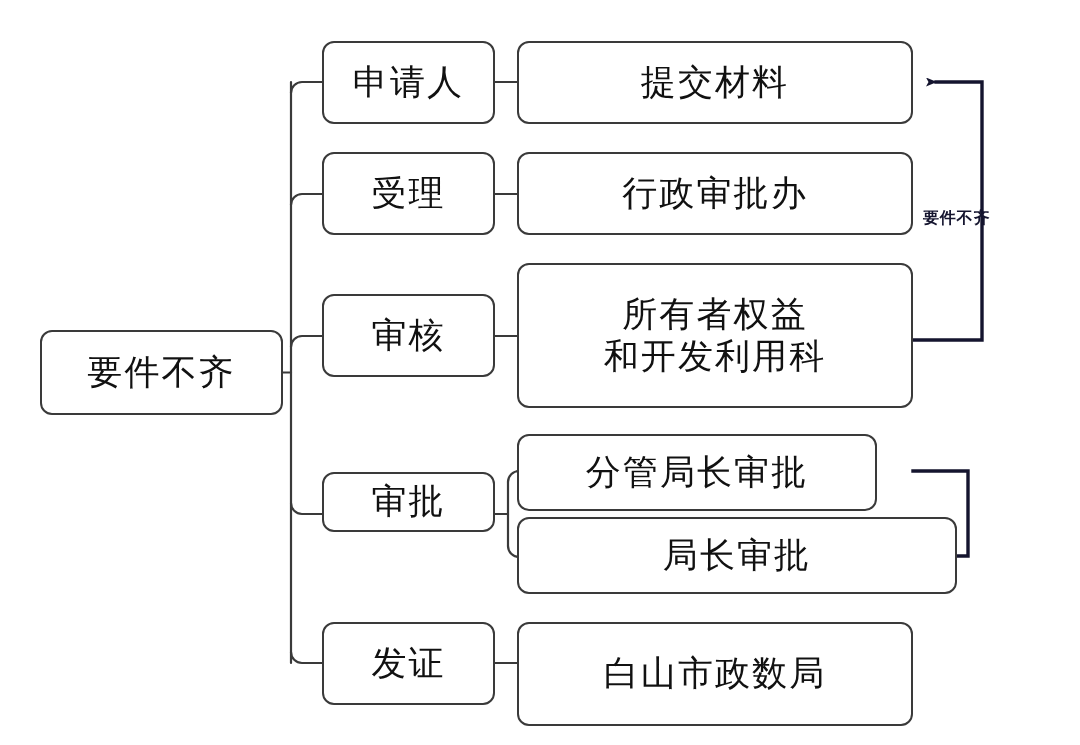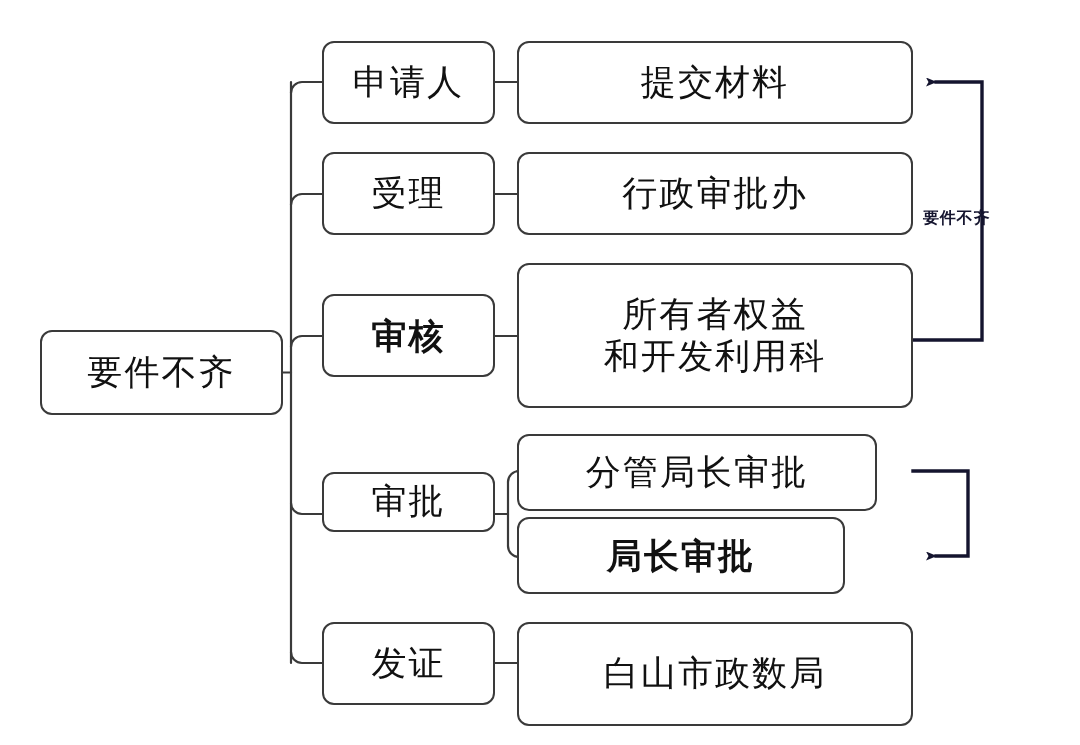--- a/index.html
+++ b/index.html
@@ -114,21 +114,21 @@
   </div>
 
   <div class="node node-stage" style="left:322px; top:41px; width:173px; height:83px;text-align:right;">
     <span class="txt">申请人</span>
   </div>
 
   <div class="node node-stage" style="left:322px; top:152px; width:173px; height:83px;">
     <span class="txt">受理</span>
   </div>
 
-  <div class="node node-stage" style="left:322px; top:294px; width:173px; height:83px;font-weight:bold;">
+  <div class="node node-stage" style="left:322px; top:294px; width:173px; height:83px;">
     <span class="txt">审核</span>
   </div>
 
   <div class="node node-stage" style="left:322px; top:472px; width:173px; height:60px;">
     <span class="txt">审批</span>
   </div>
 
   <div class="node node-stage" style="left:322px; top:622px; width:173px; height:83px;border-radius:12px;">
     <span class="txt">发证</span>
   </div>
@@ -143,21 +143,21 @@
 
   <div class="node node-detail" style="left:517px; top:263px; width:396px; height:145px;">
     <span class="txt">所有者权益
 和开发利用科</span>
   </div>
 
   <div class="node node-detail" style="left:517px; top:434px; width:360px; height:77px;">
     <span class="txt">分管局长审批</span>
   </div>
 
-  <div class="node node-detail" style="left:517px; top:517px; width:328px; height:77px;font-weight:bold;">
+  <div class="node node-detail" style="left:517px; top:517px; width:440px; height:77px;">
     <span class="txt">局长审批</span>
   </div>
 
   <div class="node node-detail" style="left:517px; top:622px; width:396px; height:104px;">
     <span class="txt">白山市政数局</span>
   </div>
 
   <div class="annot" style="left:923px; top:208px;">要件不齐</div>
 
 </div>

